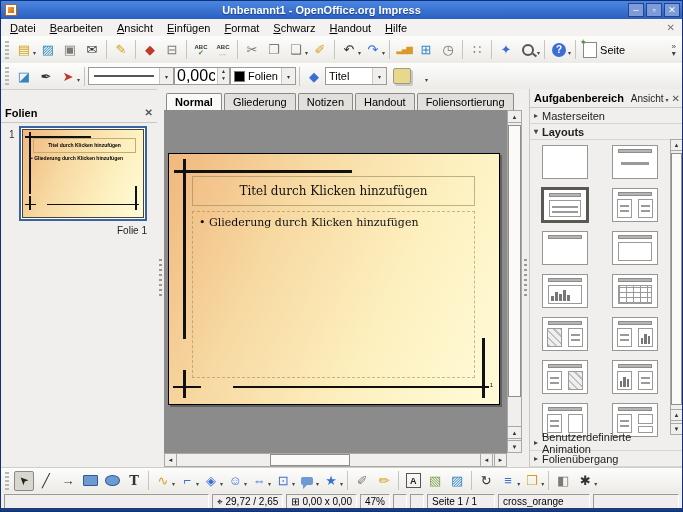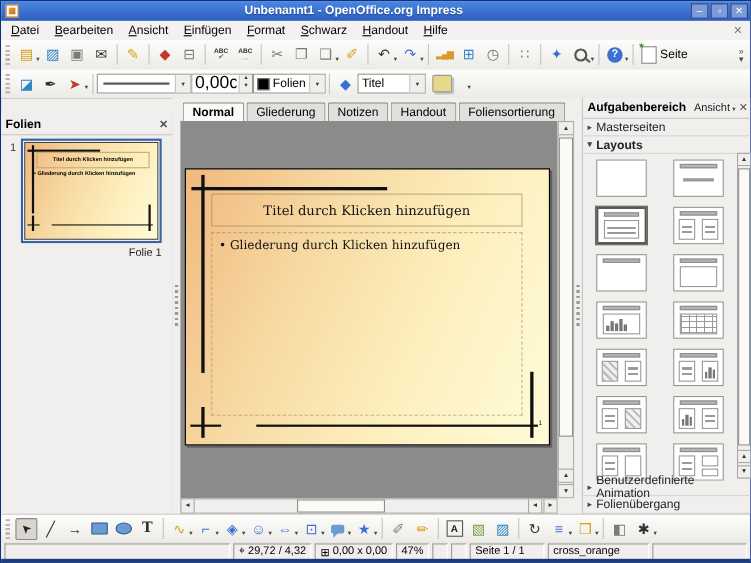--- a/index.html
+++ b/index.html
@@ -537,21 +537,21 @@
     <div class="sep"></div>
     <span class="tbtn g-gray">◧</span>
     <span class="tbtn g-dark">✱</span>
     <span class="dd">▾</span>
   </div>
 
   <div id="statusbar">
     <div class="cell" style="flex:1"></div>
     <div class="cell">
       <span>⌖</span>&nbsp;
-      <span>29,72 / 4,32</span>
+      <span>29,72 / 2,65</span>
     </div>
     <div class="cell">
       <span>⊞</span>&nbsp;
       <span>0,00 x 0,00</span>
     </div>
     <div class="cell">
       <span>47%</span>
     </div>
     <div class="cell" style="width:14px"></div>
     <div class="cell" style="width:14px"></div>

